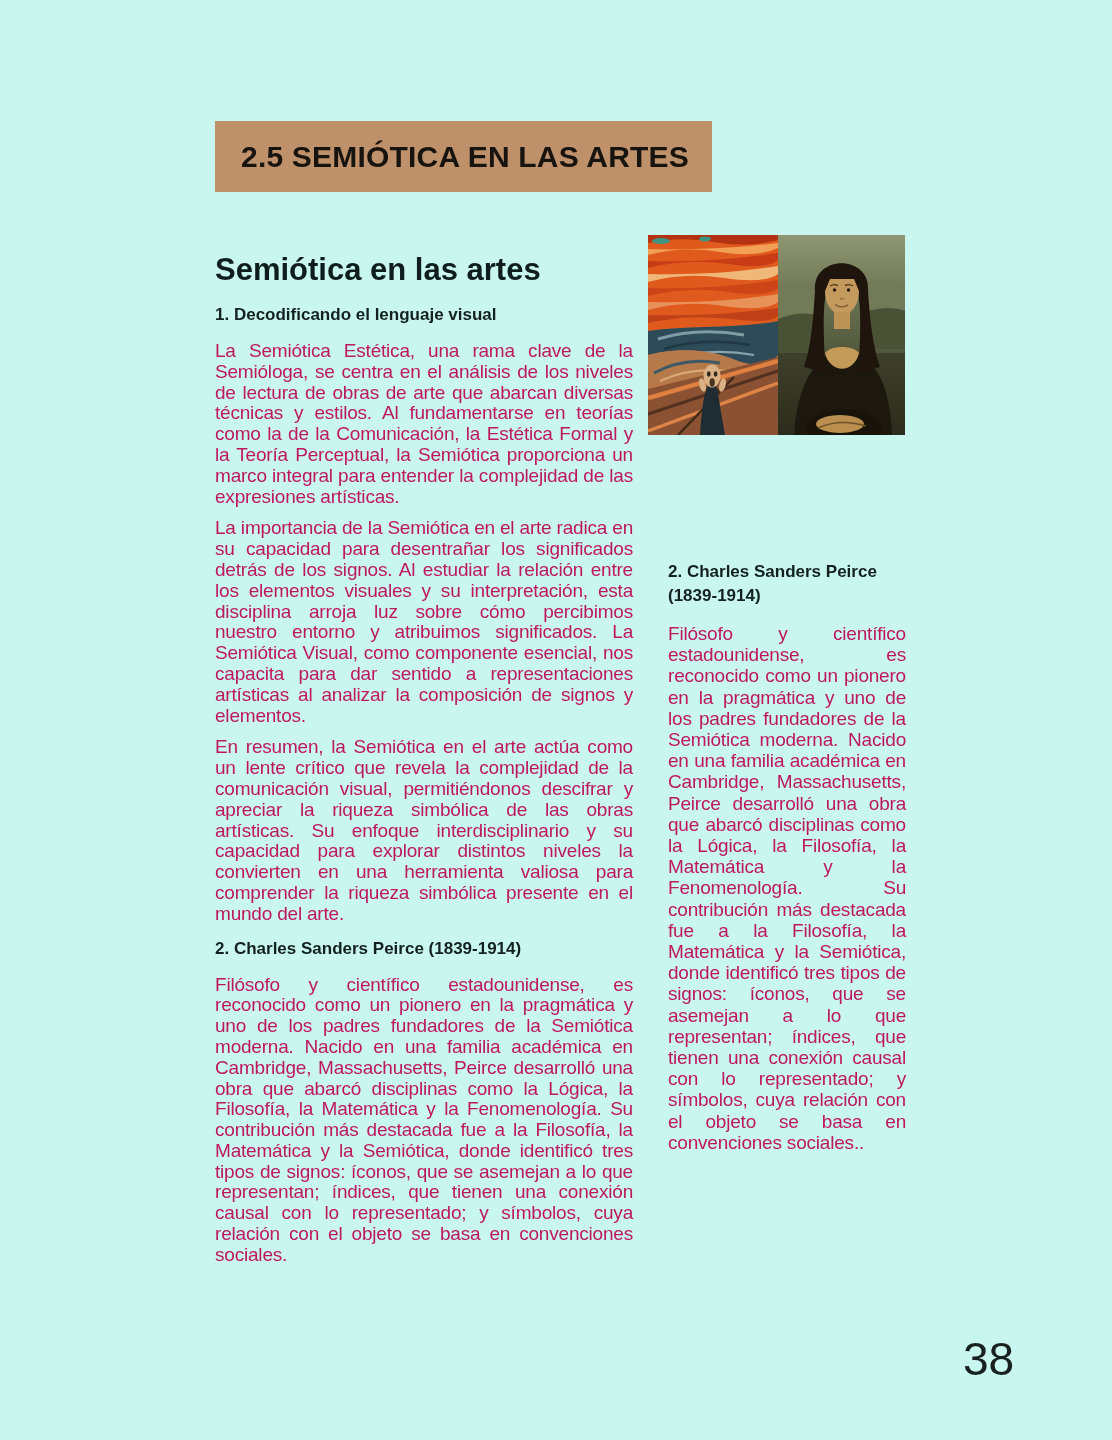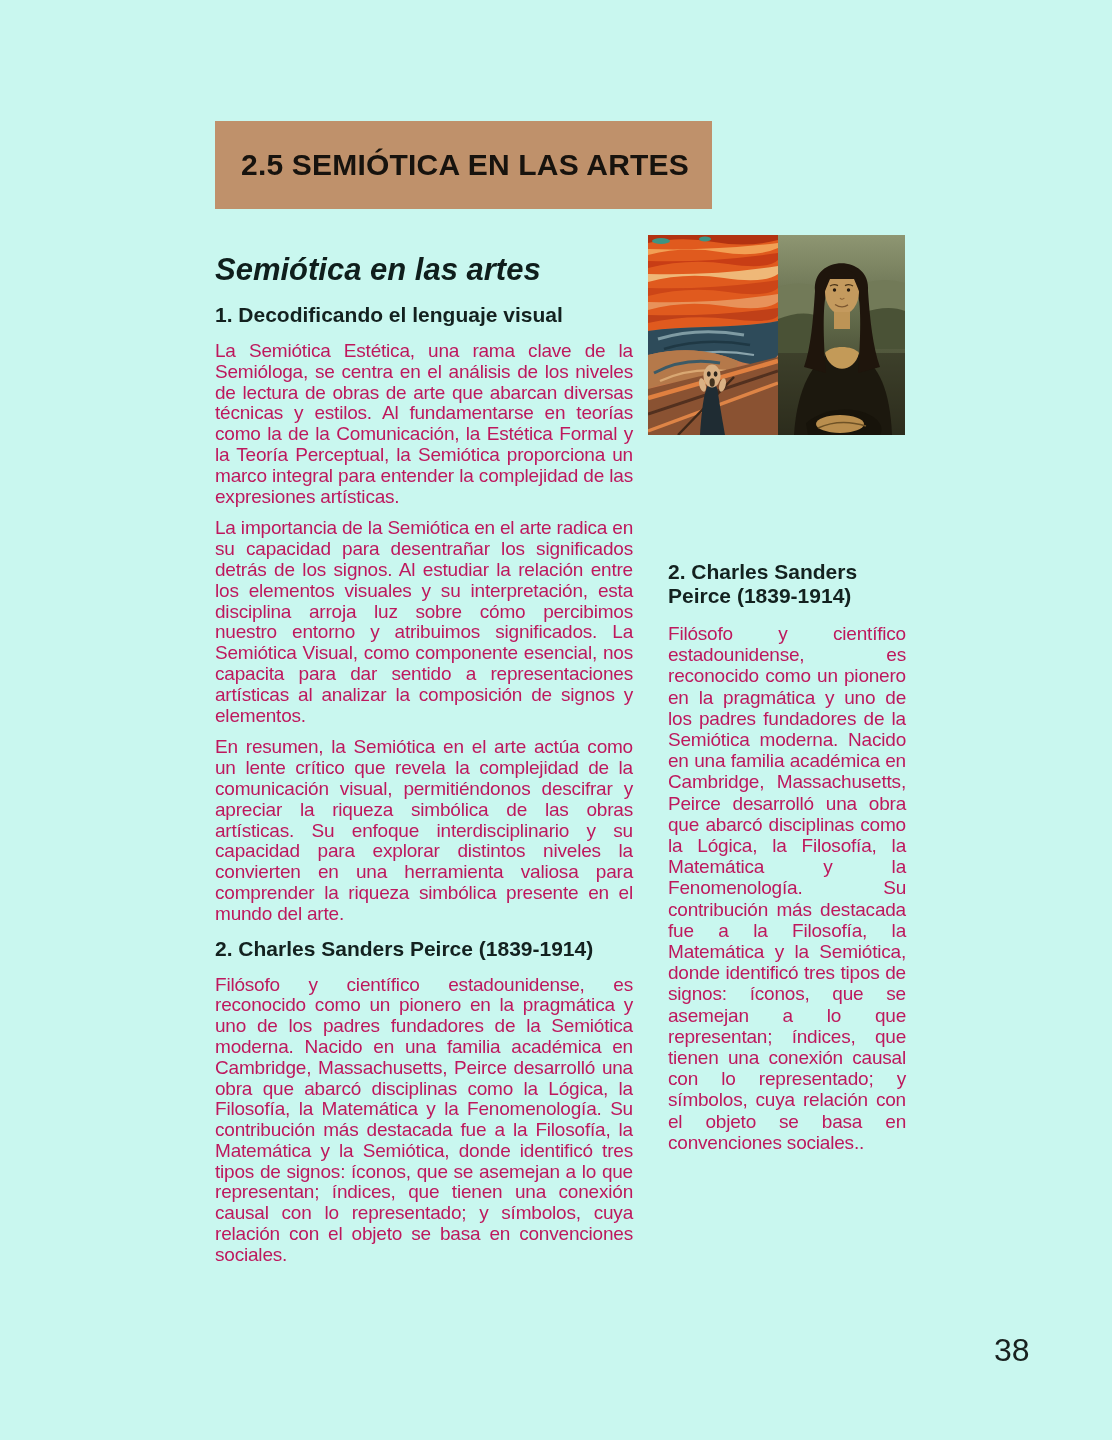--- a/index.html
+++ b/index.html
@@ -2,53 +2,53 @@
 <html><head>
 <meta charset="utf-8">
 <style>
   html,body{margin:0;padding:0;}
   body{
     width:1112px;height:1440px;position:relative;overflow:hidden;
     background:#c9f7ef;
     font-family:"Liberation Sans", sans-serif;
   }
   .banner{
-    position:absolute;left:215px;top:121px;width:497px;height:88px;
+    position:absolute;left:215px;top:121px;width:497px;height:71px;
     background:#bf916b;display:flex;align-items:center;box-sizing:border-box;
     padding-left:26px;
   }
   .banner-title{
     font-size:30px;font-weight:bold;color:#17130e;letter-spacing:.2px;margin:0;
   }
   .paintings{
     position:absolute;left:648px;top:235px;width:257px;height:200px;
     display:flex;
   }
   .paintings svg{display:block;height:200px;}
 
   .col-left{
     position:absolute;left:215px;top:252px;width:418px;color:#2d3a38;
   }
   .col-right{
     position:absolute;left:668px;top:560px;width:238px;color:#2d3a38;
   }
   h2.article-heading{
-    margin:0 0 15px 0;font-size:31px;line-height:36px;color:#0f1e1c;font-weight:bold;font-style:italic;
+    margin:0 0 15px 0;font-size:31px;line-height:36px;color:#0f1e1c;font-weight:bold;
   }
   h3.subheading{
-    margin:12px 0 14px 0;font-size:21px;line-height:24px;color:#13211f;font-weight:bold;
+    margin:12px 0 14px 0;font-size:17px;line-height:24px;color:#13211f;font-weight:bold;
   }
   .col-right h3.subheading{margin-top:0;margin-bottom:15px;}
   p.body-text{
     margin:0 0 11px 0;font-size:19px;line-height:20.8px;letter-spacing:-0.2px;
     text-align:justify;color:#be185d;
   }
   .col-right p.body-text{line-height:21.2px;}
   .page-number{
-    position:absolute;left:994px;top:1332px;font-size:32px;color:#18211f;
+    position:absolute;left:963px;top:1332px;font-size:46px;color:#18211f;
   }
 </style>
 </head>
 <body>
 
 <div class="banner">
   <h1 class="banner-title">2.5 SEMIÓTICA EN LAS ARTES</h1>
 </div>
 
 <div class="paintings">

